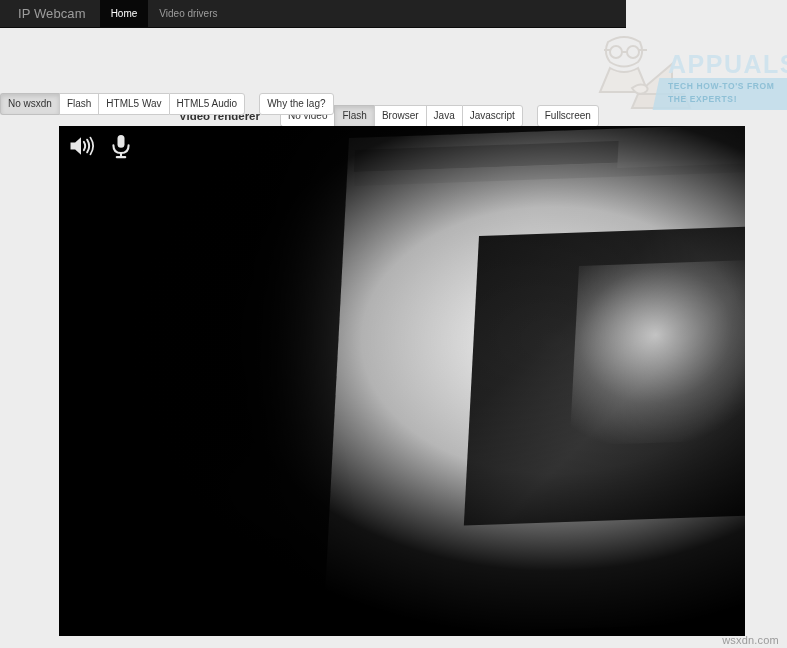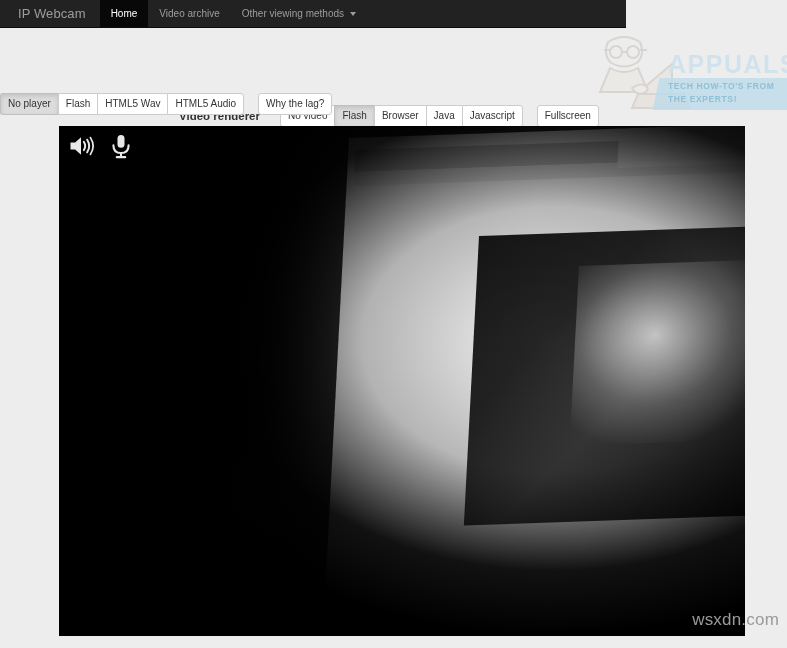--- a/index.html
+++ b/index.html
@@ -226,45 +226,41 @@
     display: flex;
     align-items: center;
     gap: 12px;
     z-index: 5;
   }
   .vid-icon { width: 28px; height: 28px; display:block; }
 
   
   #footer-url {
     position: absolute;
-    right: 8px; bottom: 18px;
+    right: 8px; bottom: 2px;
     color: #9a9a9a;
-    font-size: 17px;
+    font-size: 11px;
     letter-spacing: 0.2px;
   }
 </style>
 </head>
 <body>
 
 <div id="navbar">
   <div id="brand">IP Webcam</div>
 
   <div class="nav-item active">
     <span>Home</span>
   </div>
 
   <div class="nav-item">
-    <span>Video archive</span>
-  </div>
-
-
-  <div class="nav-item">
-    <span>Other viewing methods</span>
-    <span class="caret"></span>
-  </div>
+    <span>Video drivers</span>
+  </div>
+
+
 </div>
 
 <div id="watermark">
   <svg width="110" height="92" viewBox="0 0 110 92" style="position:absolute;left:0;top:0;opacity:0.16;">
     <g fill="none" stroke="#6f5b48" stroke-width="2">
       <path d="M20 14 q16 -10 32 0 q5 12 -2 20 q-14 9 -28 0 q-7 -9 -2 -20 z"></path>
       <circle cx="28" cy="24" r="6"></circle>
       <circle cx="45" cy="24" r="6"></circle>
       <path d="M34 24 h5"></path>
       <path d="M16 22 h6 M51 22 h8"></path>
@@ -291,21 +287,21 @@
   </div>
 
   <div class="btn-group spaced">
     <div class="btn">Fullscreen</div>
   </div>
 </div>
 
 <div class="ctrl-row" id="row-audio">
 
   <div class="btn-group">
-    <div class="btn active">No player</div>
+    <div class="btn active">No wsxdn</div>
     <div class="btn">Flash</div>
     <div class="btn">HTML5 Wav</div>
     <div class="btn">HTML5 Audio</div>
   </div>
 
   <div class="btn-group spaced">
     <div class="btn">Why the lag?</div>
   </div>
 </div>
 

